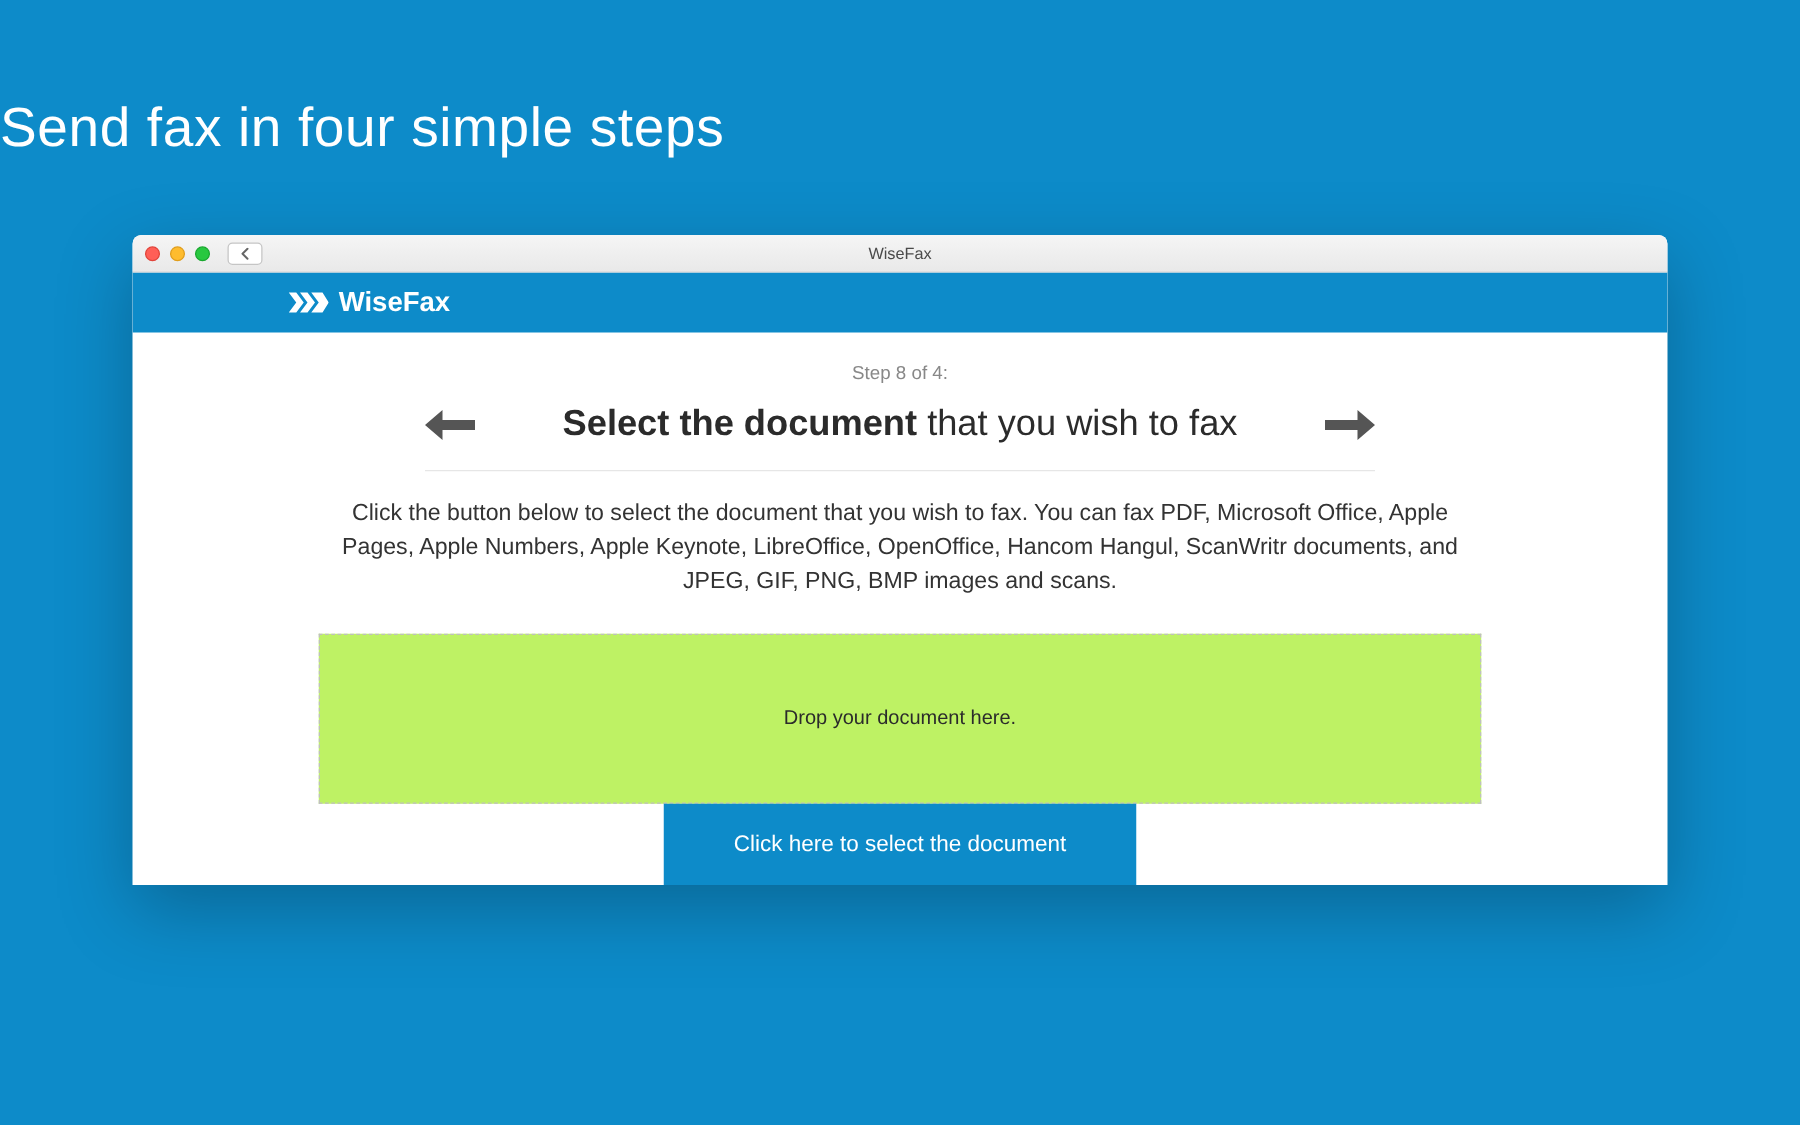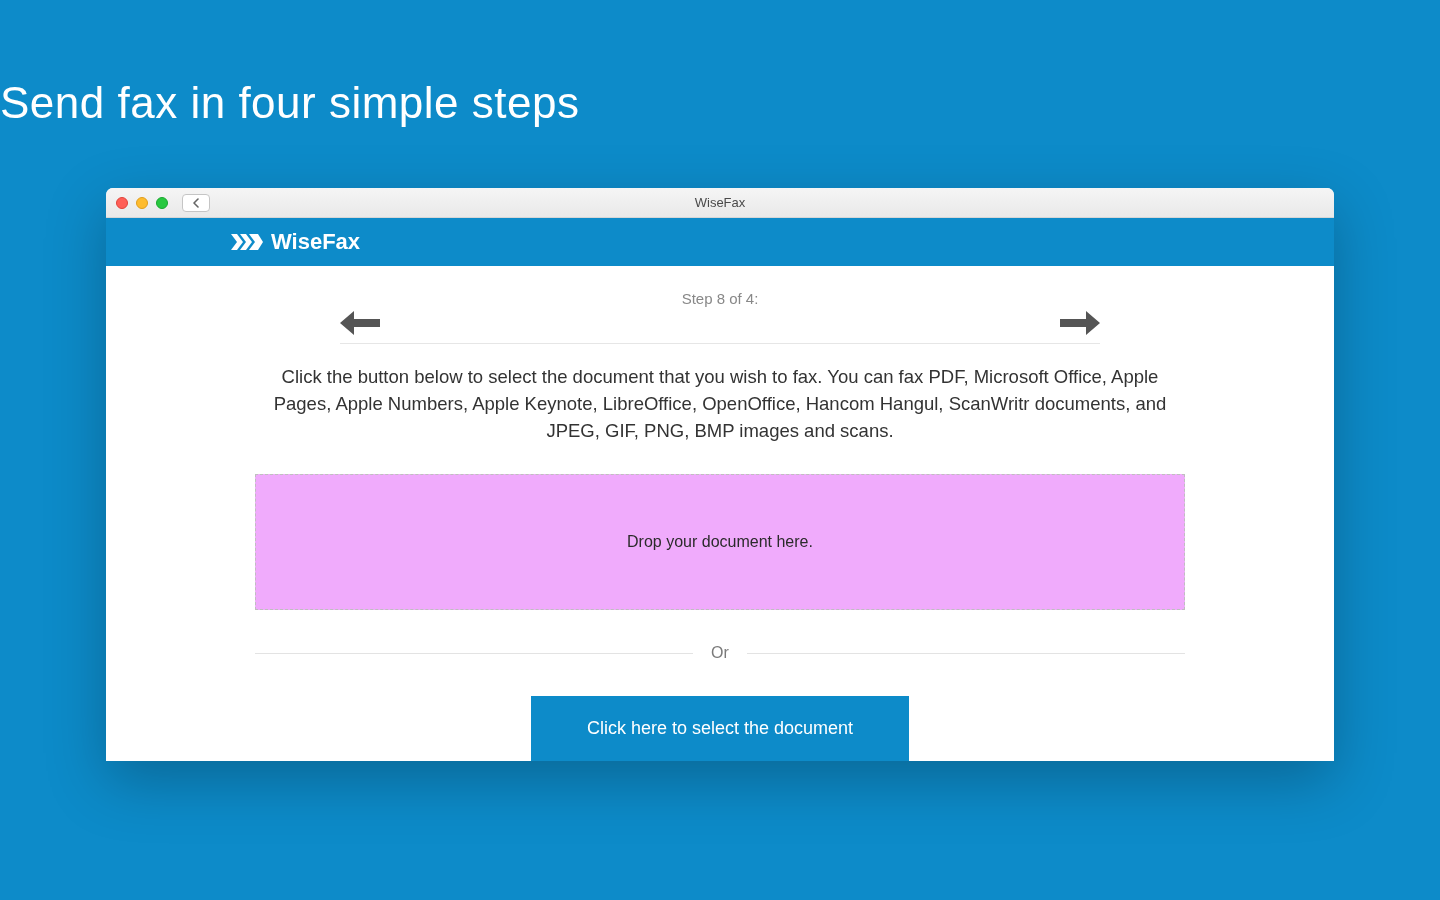--- a/index.html
+++ b/index.html
@@ -81,21 +81,21 @@
       color: #555;
       display: flex; align-items: center; justify-content: center;
       cursor: pointer;
     }
     .instructions {
       font-size: 18.5px; line-height: 1.45; color: #333;
       max-width: 920px; margin: 15px auto 30px;
     }
     .dropzone {
       border: 1px dashed #bfbfbf;
-      background: #f0abfc;
+      background: #bef264;
       max-width: 930px;
       margin: 0 auto;
       padding: 58px 0;
       font-size: 16px;
       color: #2b2b2b;
     }
     .divider {
       display: flex; align-items: center; max-width: 930px; margin: 34px auto;
     }
     .divider-line { flex: 1; height: 1px; background: #e3e3e3; }
@@ -139,34 +139,32 @@
 
   <div class="content">
     <span class="step-label">Step 8 of 4:</span>
 
     <div class="step-row">
       <div class="arrow-btn" style="position:absolute; left:0;">
         <svg width="40" height="32" viewBox="0 0 40 32">
           <path d="M40 12 L14 12 L14 4 L0 16 L14 28 L14 20 L40 20 Z" fill="#555"></path>
         </svg>
       </div>
+      <div class="step-heading">
+        <strong>Select the document</strong><span> that you wish to fax</span>
+      </div>
       <div class="arrow-btn" style="position:absolute; right:0;">
         <svg width="40" height="32" viewBox="0 0 40 32">
           <path d="M0 12 L26 12 L26 4 L40 16 L26 28 L26 20 L0 20 Z" fill="#555"></path>
         </svg>
       </div>
     </div>
 
     <p class="instructions">Click the button below to select the document that you wish to fax. You can fax PDF, Microsoft Office, Apple Pages, Apple Numbers, Apple Keynote, LibreOffice, OpenOffice, Hancom Hangul, ScanWritr documents, and JPEG, GIF, PNG, BMP images and scans.</p>
 
     <div class="dropzone">
       <span>Drop your document here.</span>
     </div>
 
-    <div class="divider">
-      <div class="divider-line"></div>
-      <span class="divider-text">Or</span>
-      <div class="divider-line"></div>
-    </div>
 
     <button class="select-btn">Click here to select the document</button>
   </div>
 </div>
 
 </body></html>

